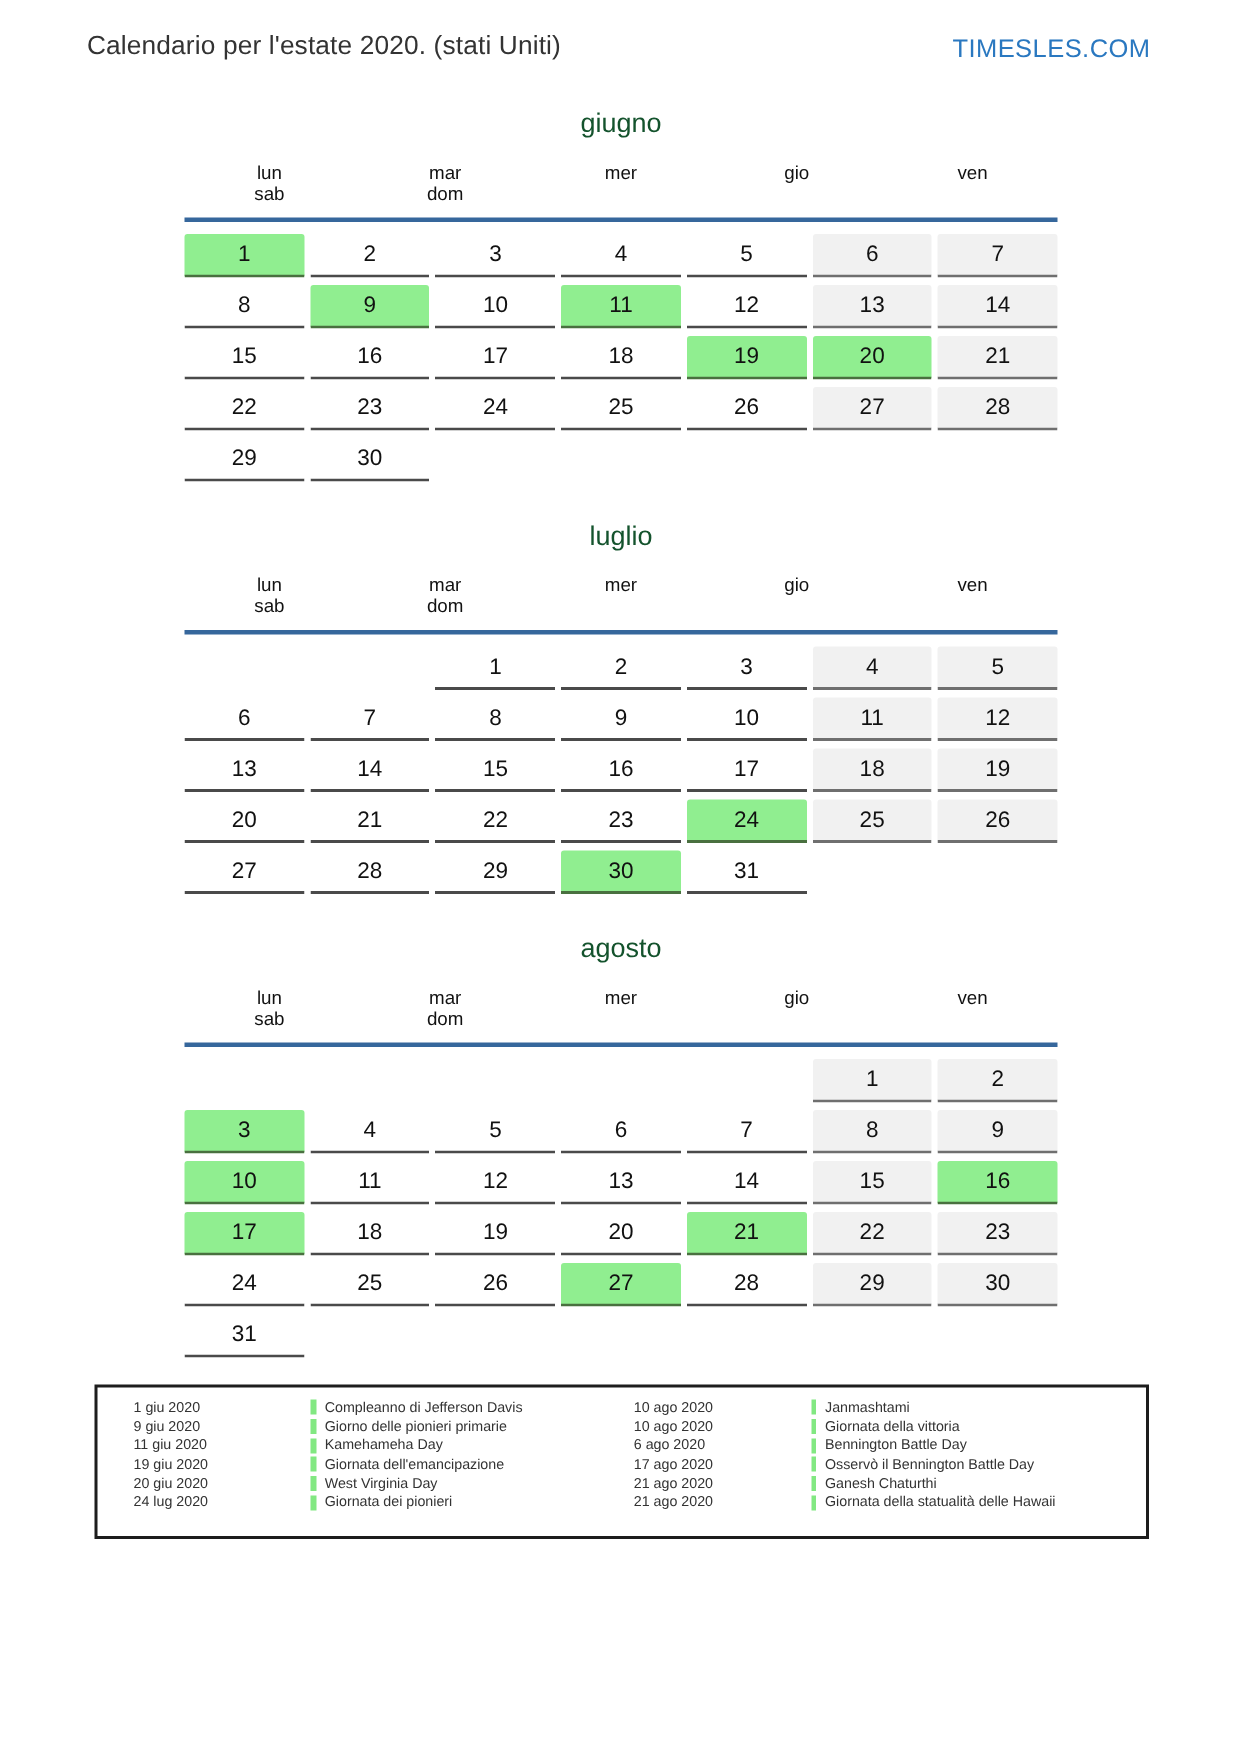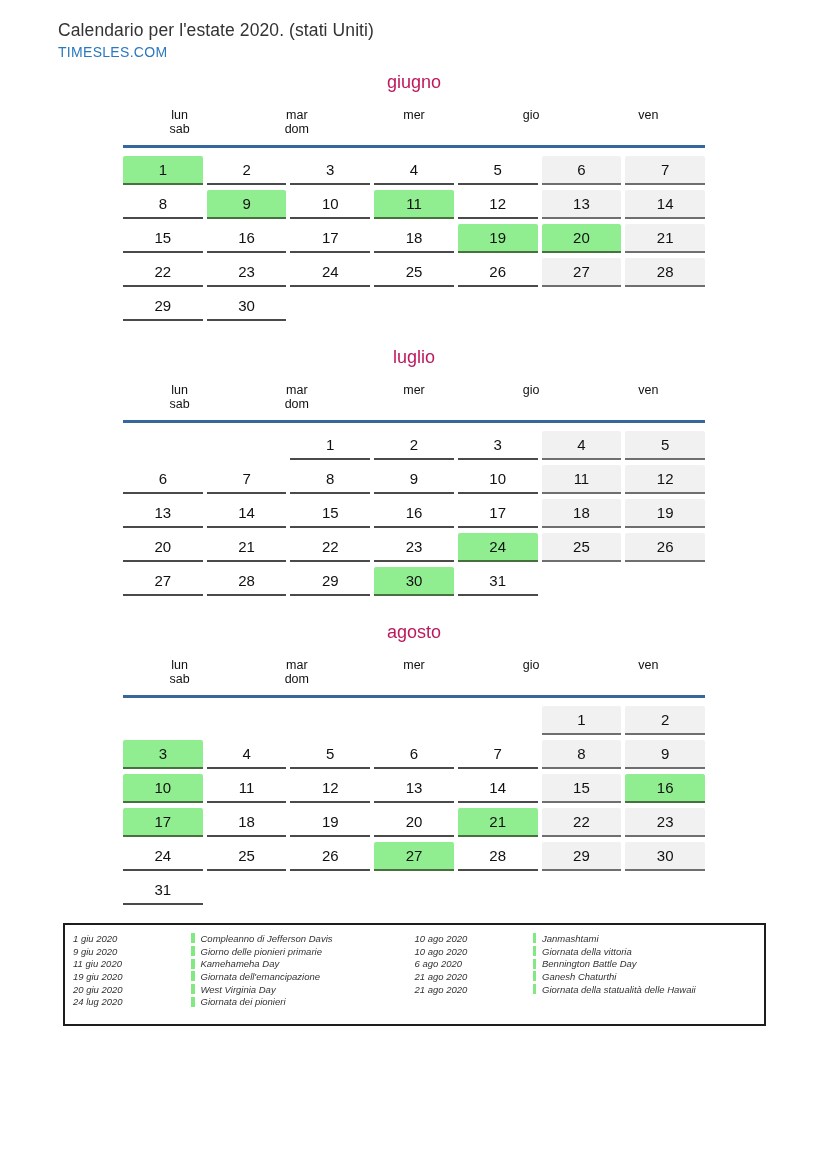--- a/index.html
+++ b/index.html
@@ -8,33 +8,32 @@
     background:#ffffff;
     font-family:"Liberation Sans","DejaVu Sans",sans-serif;
     color:#222;
     position:relative;
     overflow:hidden;
   }
   .header {
     display:flex; justify-content:space-between; align-items:flex-start;
     padding:20px 60px 0 58px;
     height:26px;
-    flex-direction:column;
   }
   .page-title {
     font-size:17.5px; font-weight:400; color:#333;
     letter-spacing:0.1px;
   }
   .site-link {
-    font-size:14px; color:#2a78c0; text-decoration:none;
+    font-size:17px; color:#2a78c0; text-decoration:none;
     letter-spacing:0.3px; margin-top:3px;
   }
   .month { width:582px; margin:0 0 0 123px; }
   .month-title {
-    text-align:center; color:#be185d; font-size:18px; font-weight:400;
+    text-align:center; color:#14532d; font-size:18px; font-weight:400;
     margin:26px 0 15px 0;
   }
   .weekday-row {
     display:grid; grid-template-columns:repeat(5,1fr); column-gap:4px;
     padding-bottom:9px; border-bottom:3px solid #36679c;
   }
   .weekday { text-align:center; font-size:12.5px; color:#111; }
   .grid {
     display:grid; grid-template-columns:repeat(7,1fr);
     column-gap:4px; row-gap:5px; margin-top:8px;
@@ -47,23 +46,22 @@
   }
   .cell.d  { border-bottom-color:#4a4a4a; }
   .cell.we { background:#f1f1f1; border-bottom-color:#6f6f6f; }
   .cell.hl { background:#90ee90; border-bottom-color:#49703f; }
   .cell.e  { border-bottom-color:transparent; }
 
   .legend {
     box-sizing:border-box;
     width:703px; margin:18px 0 0 63px;
     border:2px solid #1d1d1d;
-    padding:7px 8px 16px 8px;
+    padding:7px 8px 16px 24px;
     display:flex;
-    font-style:italic;
   }
   .legend-col { width:50%; }
   .legend-row {
     display:flex; align-items:center;
     font-size:9.5px; color:#333; height:12.7px;
   }
   .legend-date { width:118px; flex:none; }
   .legend-bar {
     width:3.5px; height:10px; background:#82e882;
     margin-right:6px; flex:none;
@@ -278,20 +276,25 @@
         <span class="legend-date">10 ago 2020</span>
         <span class="legend-bar"></span>
         <span class="legend-name">Giornata della vittoria</span>
       </div>
       <div class="legend-row">
         <span class="legend-date">6 ago 2020</span>
         <span class="legend-bar"></span>
         <span class="legend-name">Bennington Battle Day</span>
       </div>
       <div class="legend-row">
+        <span class="legend-date">17 ago 2020</span>
+        <span class="legend-bar"></span>
+        <span class="legend-name">Osservò il Bennington Battle Day</span>
+      </div>
+      <div class="legend-row">
         <span class="legend-date">21 ago 2020</span>
         <span class="legend-bar"></span>
         <span class="legend-name">Ganesh Chaturthi</span>
       </div>
       <div class="legend-row">
         <span class="legend-date">21 ago 2020</span>
         <span class="legend-bar"></span>
         <span class="legend-name">Giornata della statualità delle Hawaii</span>
       </div>
     </div>

